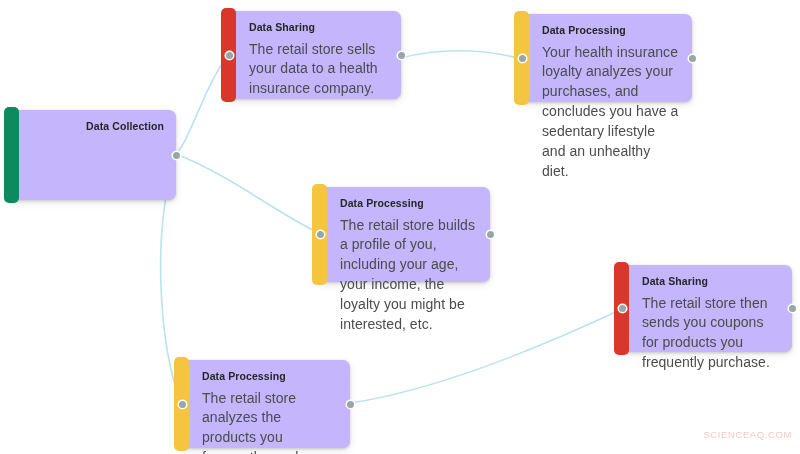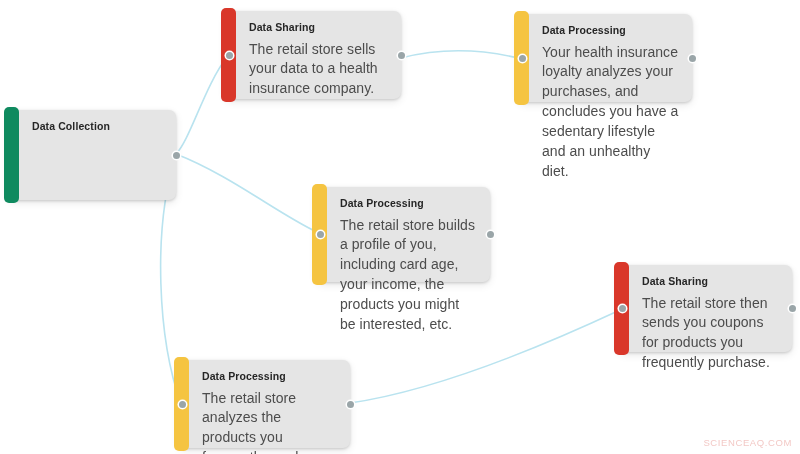--- a/index.html
+++ b/index.html
@@ -17,21 +17,21 @@
   }
   
   #edges{
     position:absolute;left:0;top:0;
     width:800px;height:454px;
     pointer-events:none;
   }
   
   .node{
     position:absolute;
-    background:#e5e5e5;
+    background:#c4b5fd;
     border-radius:7px;
     box-shadow:0 1px 3px rgba(0,0,0,0.17), 0 3px 9px rgba(0,0,0,0.09);
     box-sizing:border-box;
     overflow:visible;
   }
   .node .accent{
     position:absolute;
     left:-4px;
     top:-3px;
     bottom:-3px;
@@ -65,21 +65,21 @@
     width:7px;height:7px;
     border-radius:50%;
     background:#9aa5a8;
     box-shadow:0 0 0 1.5px #ffffff;
   }
   .port.in{ left:-3.5px; }
   .port.out{ right:-3.5px; }
   
   #watermark{
     position:absolute;
-    right:8px;bottom:6px;
+    right:8px;bottom:14px;
     font-size:9.5px;
     letter-spacing:0.6px;
     color:#f3c9c6;
     font-family:"Liberation Sans", sans-serif;
     user-select:none;
   }
 </style>
 </head>
 <body>
 
@@ -87,21 +87,21 @@
 
   <svg id="edges" viewBox="0 0 800 454" width="800" height="454">
       <path d="M 176 154 C 190 140, 205 85, 227 57" fill="none" stroke="#b9e3ef" stroke-width="1.6" stroke-linecap="round"></path>
       <path d="M 176 154 C 230 175, 280 215, 317 232" fill="none" stroke="#b9e3ef" stroke-width="1.6" stroke-linecap="round"></path>
       <path d="M 176 154 C 152 230, 158 340, 181 404" fill="none" stroke="#b9e3ef" stroke-width="1.6" stroke-linecap="round"></path>
       <path d="M 401 58 C 440 48, 480 49, 518 58" fill="none" stroke="#b9e3ef" stroke-width="1.6" stroke-linecap="round"></path>
       <path d="M 350 403 C 440 390, 545 345, 620 310" fill="none" stroke="#b9e3ef" stroke-width="1.6" stroke-linecap="round"></path>
     </svg>
 
   <div id="nodes">
-      <div class="node" style="left: 8px; top: 110px; width: 168px; height: 90px;">
+      <div class="node" style="left: 8px; top: 110px; width: 168px; height: 90px; text-align: right;">
         <div class="accent" style="background: rgb(15, 138, 95);"></div>
         <div class="body">
           <div class="title">Data Collection</div>
         </div>
         <div class="port out" style="top: 41.5px;"></div>
       </div>
       <div class="node" style="left: 225px; top: 11px; width: 176px; height: 88px;">
         <div class="accent" style="background: rgb(217, 55, 42);"></div>
         <div class="body">
           <div class="title">Data Sharing</div>
@@ -116,21 +116,21 @@
           <div class="title">Data Processing</div>
           <div class="desc">Your health insurance loyalty analyzes your purchases, and concludes you have a sedentary lifestyle and an unhealthy diet.</div>
         </div>
         <div class="port in" style="top: 40.5px; left: 0.5px;"></div>
         <div class="port out" style="top: 40.5px;"></div>
       </div>
       <div class="node" style="left: 316px; top: 187px; width: 174px; height: 95px;">
         <div class="accent" style="background: rgb(245, 196, 65);"></div>
         <div class="body">
           <div class="title">Data Processing</div>
-          <div class="desc">The retail store builds a profile of you, including card age, your income, the products you might be interested, etc.</div>
+          <div class="desc">The retail store builds a profile of you, including your age, your income, the loyalty you might be interested, etc.</div>
         </div>
         <div class="port in" style="top: 44px; left: 0.5px;"></div>
         <div class="port out" style="top: 44px;"></div>
       </div>
       <div class="node" style="left: 618px; top: 265px; width: 174px; height: 87px;">
         <div class="accent" style="background: rgb(217, 55, 42);"></div>
         <div class="body">
           <div class="title">Data Sharing</div>
           <div class="desc">The retail store then sends you coupons for products you frequently purchase.</div>
         </div>

